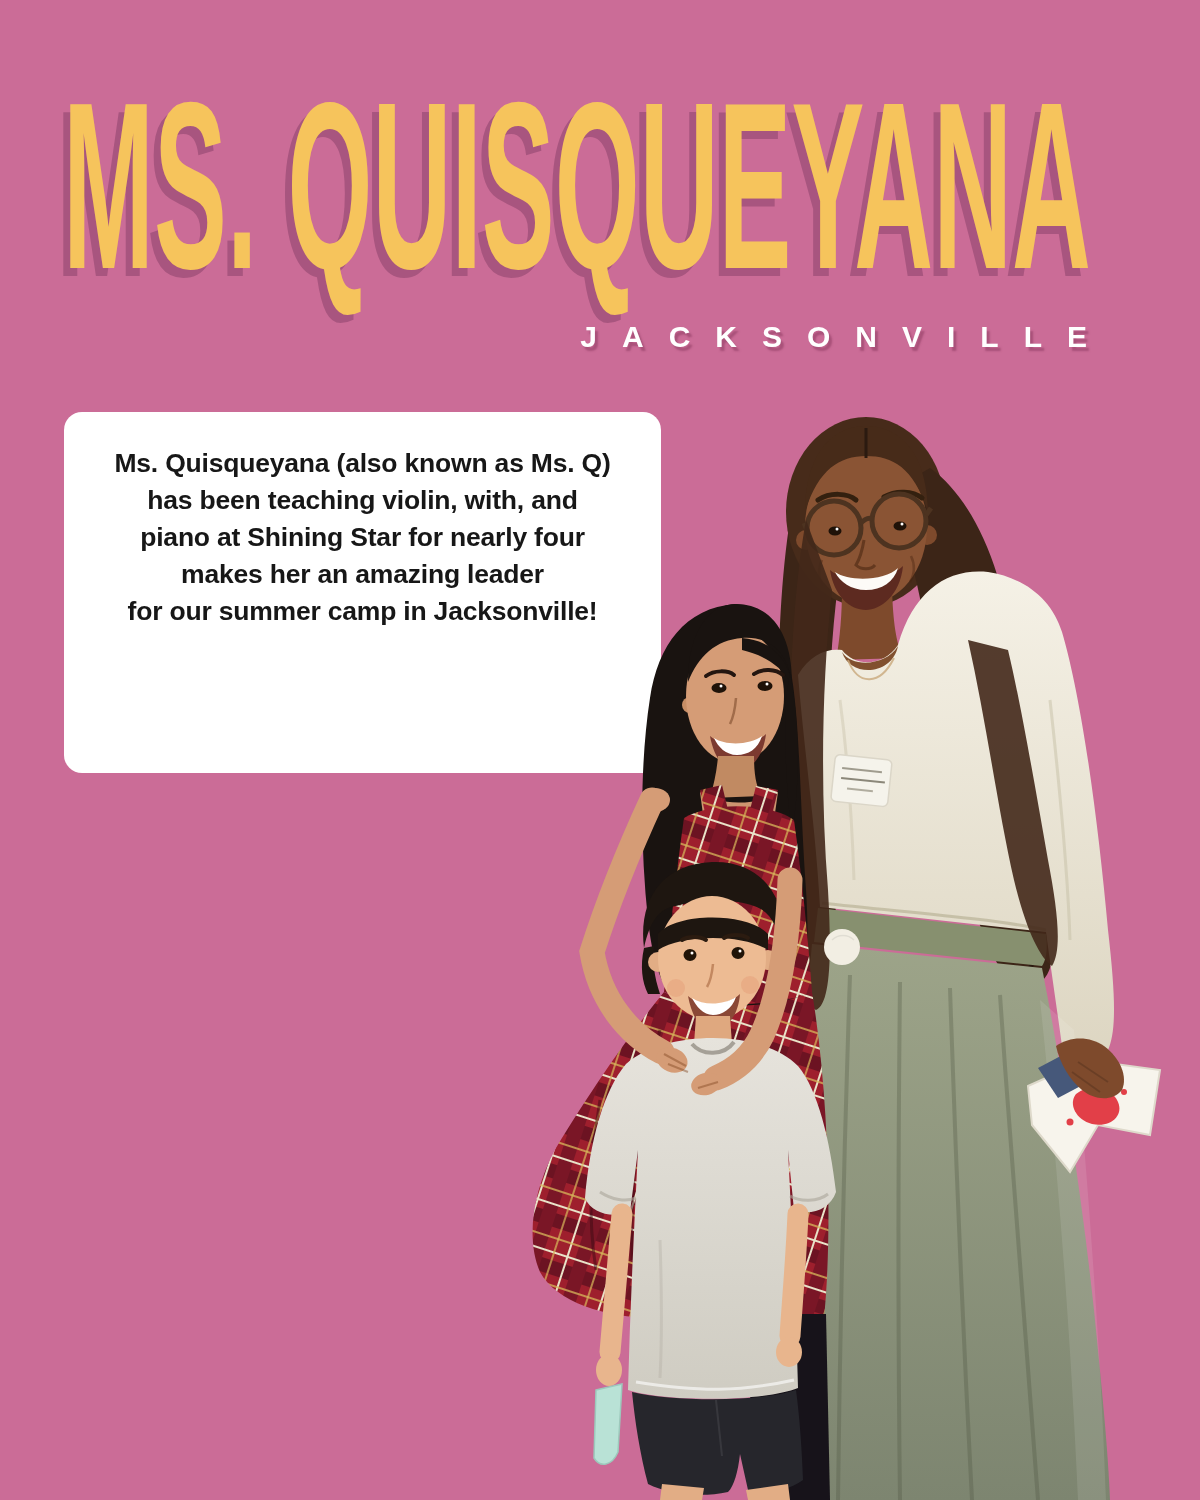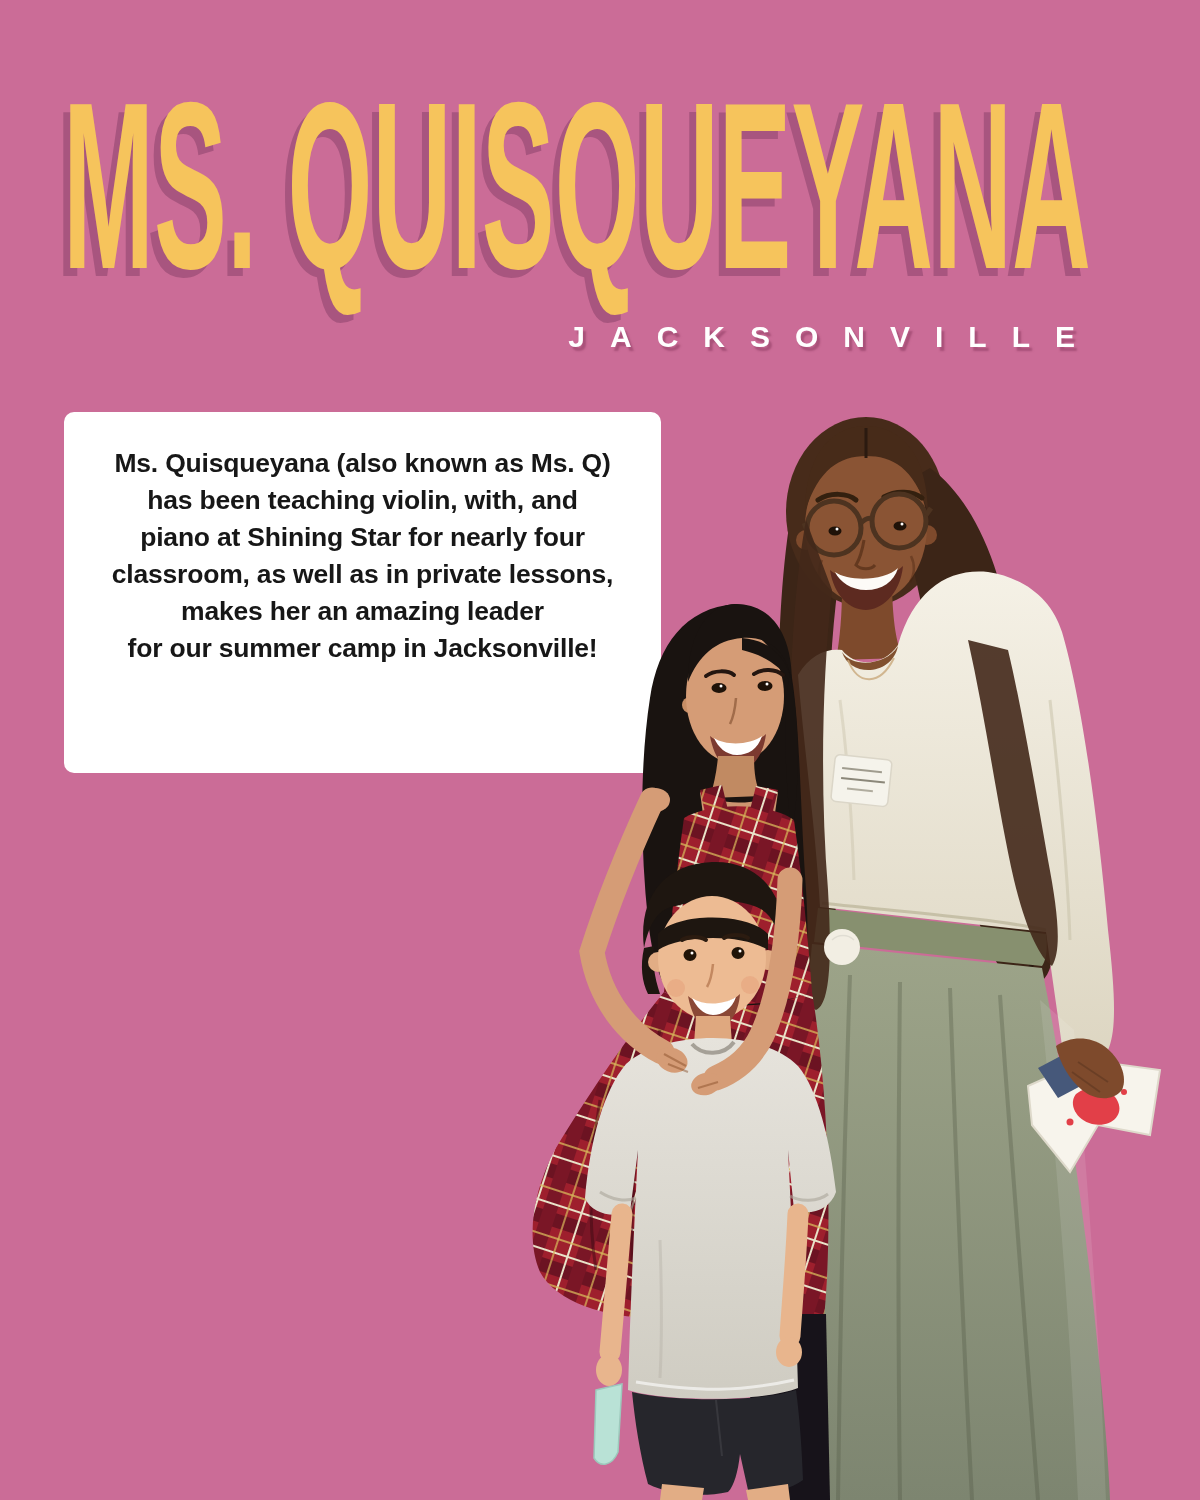--- a/index.html
+++ b/index.html
@@ -9,29 +9,29 @@
     font-family:"Liberation Sans", sans-serif;
     overflow:hidden;
   }
   #poster{position:relative;width:1184px;height:1500px;background:#cb6c97;}
   .title-svg{position:absolute;left:55px;top:72px;}
   .title-svg text{
     font-family:"Liberation Sans","DejaVu Sans",sans-serif;
     font-weight:bold;
   }
   .subtitle{
-    position:absolute;left:0;top:320px;width:1100px;
+    position:absolute;left:12px;top:320px;width:1100px;
     text-align:right;
     font-size:30px;font-weight:bold;color:#ffffff;
     letter-spacing:25px;
     text-shadow:3px 4px 2px rgba(141,58,96,0.55);
   }
   .intro-card{
     position:absolute;left:64px;top:412px;width:597px;height:361px;
-    background:#ffffff;border-radius:10px;
+    background:#ffffff;border-radius:18px;
   }
   .intro-text{
     padding-top:33px;
     text-align:center;
     font-size:26.5px;line-height:37px;font-weight:bold;
     color:#171717;letter-spacing:-0.2px;
   }
   .photo-svg{position:absolute;left:518px;top:413px;}
 </style>
 </head>
@@ -44,21 +44,20 @@
     <text x="8" y="196" font-size="238" fill="#f6c45c" textLength="1028" lengthAdjust="spacingAndGlyphs">MS. QUISQUEYANA</text>
   </svg>
 
   <div class="subtitle">JACKSONVILLE</div>
 
   <div class="intro-card">
     <div class="intro-text">
       <div>Ms. Quisqueyana (also known as Ms. Q)</div>
       <div>has been teaching violin, with, and</div>
       <div>piano at Shining Star for nearly four</div>
-      <div>classroom, as well as in private lessons,</div>
       <div>makes her an amazing leader</div>
       <div>for our summer camp in Jacksonville!</div>
     </div>
   </div>
 
   <svg class="photo-svg" width="650" height="1087" viewBox="518 413 650 1087" aria-hidden="true">
     <defs>
       <pattern id="plaid" width="46" height="46" patternUnits="userSpaceOnUse" patternTransform="rotate(18)">
         <rect width="46" height="46" fill="#9e1f2d"></rect>
         <rect y="16" width="46" height="14" fill="#6c1322"></rect>

